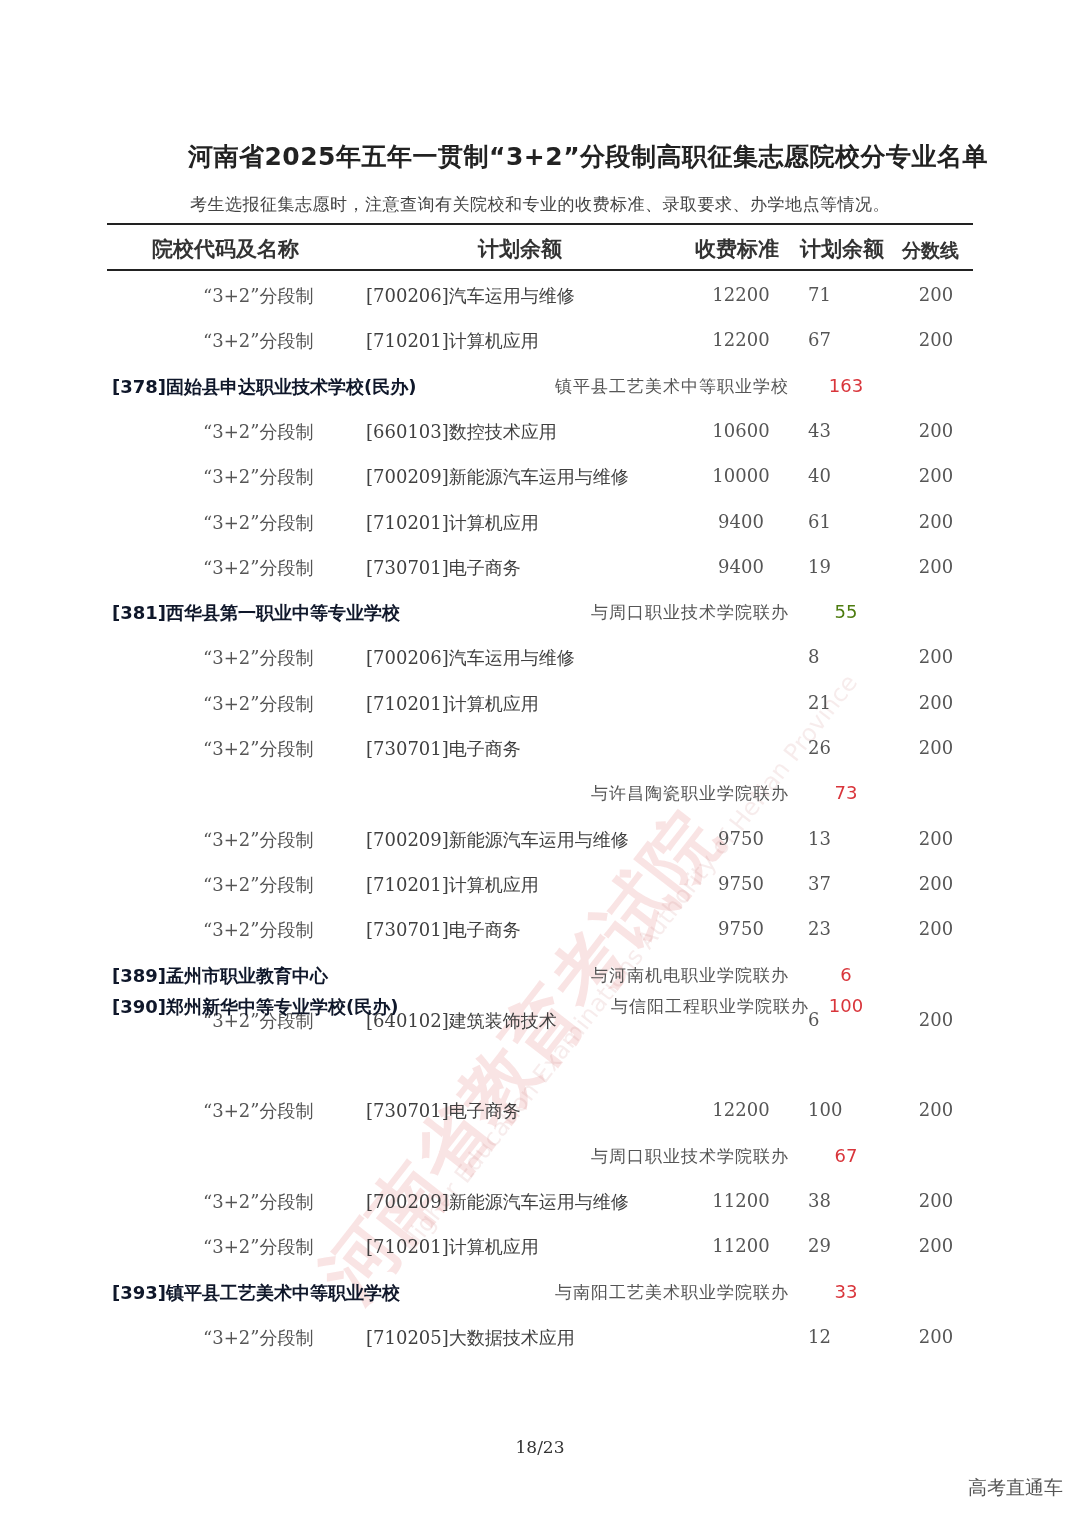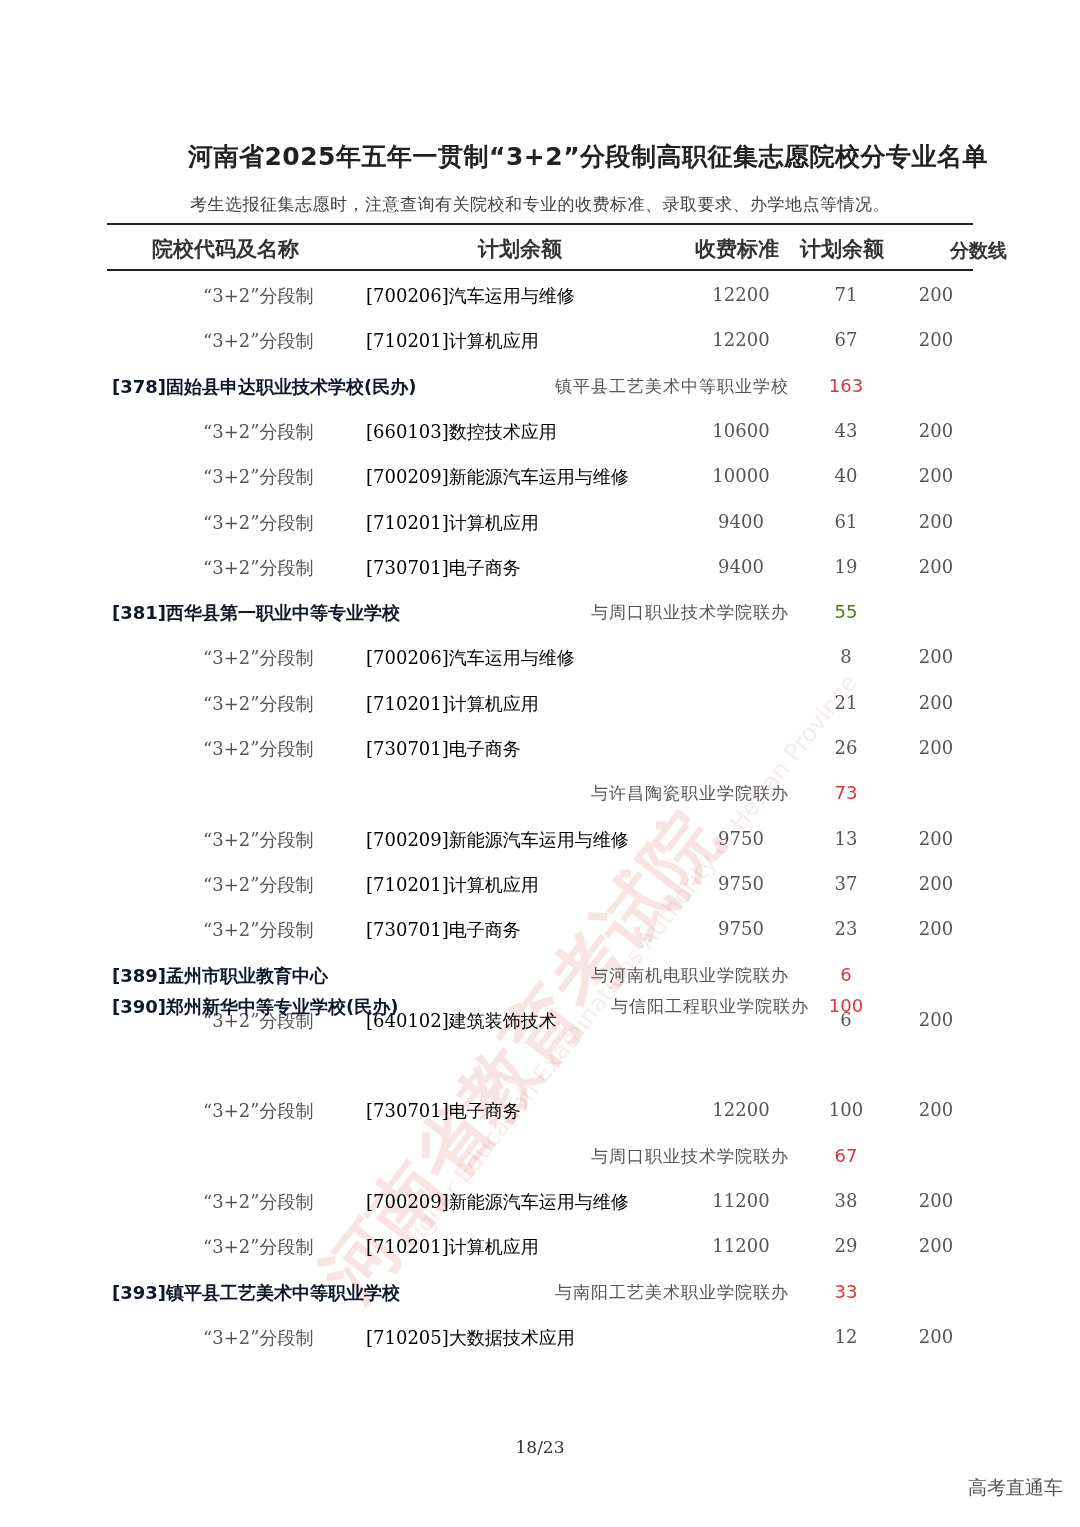--- a/index.html
+++ b/index.html
@@ -9,23 +9,23 @@
   .wm-sub { position: absolute; font-family: "DejaVu Sans", sans-serif; color: rgba(200, 120, 120, 0.14); white-space: nowrap; transform-origin: left top; }
   .content { position: relative; z-index: 1; }
   .title { position: absolute; top: 140px; left: 0; width: 1080px; text-align: center; font-family: "DejaVu Sans", sans-serif; font-size: 25px; font-weight: bold; color: #222; letter-spacing: 0.5px; margin-left: 48px; }
   .subtitle { position: absolute; top: 193px; left: 0; width: 1080px; text-align: center; font-size: 17px; color: #444; letter-spacing: 0.5px; }
   .rule { position: absolute; left: 107px; width: 866px; height: 2px; background: #222; }
   .hdr { position: absolute; top: 235px; font-family: "DejaVu Sans", sans-serif; font-size: 21px; font-weight: bold; color: #333; }
   .hdr.small { font-size: 19px; top: 238px; }
   .row { position: absolute; left: 0; width: 1080px; height: 30px; font-size: 18px; }
   .row span { position: absolute; top: 0; white-space: nowrap; }
   .c-type { left: 203px; color: #555; }
-  .c-major { left: 366px; color: #000000; }
+  .c-major { left: 366px; color: #404040; }
   .c-fee { left: 695px; width: 92px; text-align: center; color: #555; }
-  .c-quota { left: 808px; width: 76px; text-align: center; color: #555; }
+  .c-quota { left: 808px; width: 76px; color: #555; }
   .c-score { left: 900px; width: 72px; text-align: center; color: #555; }
   .school-name { left: 112px; font-family: "DejaVu Sans", sans-serif; font-weight: bold; color: #0f172a; font-size: 18px; }
   .partner { right: 291px; color: #555; font-size: 17px; letter-spacing: 1px; }
   .s-quota { left: 808px; width: 76px; text-align: center; color: #d9353b; font-family: "DejaVu Sans", sans-serif; font-size: 18px; }
   .pager { position: absolute; top: 1437px; left: 0; width: 1080px; text-align: center; font-size: 17px; color: #333; }
   .brand { position: absolute; top: 1475px; left: 968px; font-family: "DejaVu Sans", sans-serif; font-size: 19px; color: #555; }
 </style>
 </head>
 <body>
 
@@ -36,21 +36,21 @@
 
 <div class="content">
   <div class="title">河南省2025年五年一贯制“3+2”分段制高职征集志愿院校分专业名单</div>
   <div class="subtitle">考生选报征集志愿时，注意查询有关院校和专业的收费标准、录取要求、办学地点等情况。</div>
 
   <div class="rule" style="top:223px;"></div>
   <div class="hdr" style="left:152px;">院校代码及名称</div>
   <div class="hdr" style="left:478px;">计划余额</div>
   <div class="hdr" style="left:695px;">收费标准</div>
   <div class="hdr" style="left:800px;">计划余额</div>
-  <div class="hdr small" style="left:950px;">分数线</div>
+  <div class="hdr small" style="left:902px;">分数线</div>
   <div class="rule" style="top:269px;"></div>
 
   <div id="table-body">
       <div class="row" style="top: 284px;">
         <span class="c-type">“3+2”分段制</span>
         <span class="c-major">[700206]汽车运用与维修</span>
         <span class="c-fee">12200</span>
         <span class="c-quota">71</span>
         <span class="c-score">200</span>
       </div>

